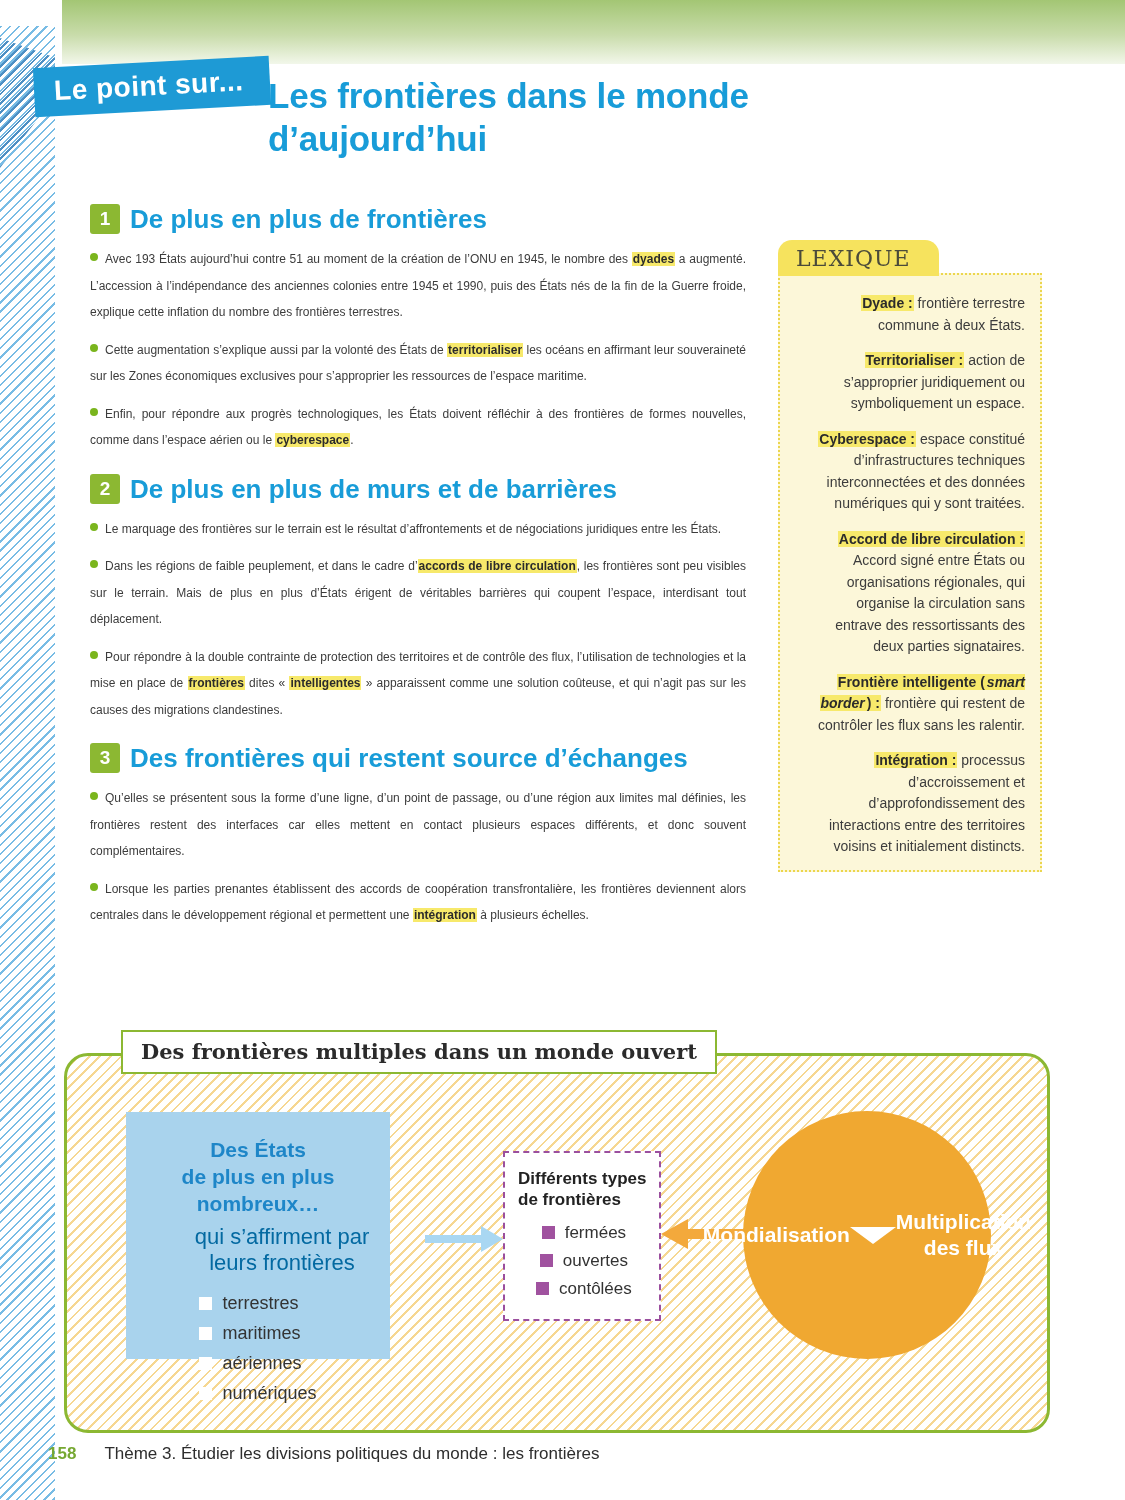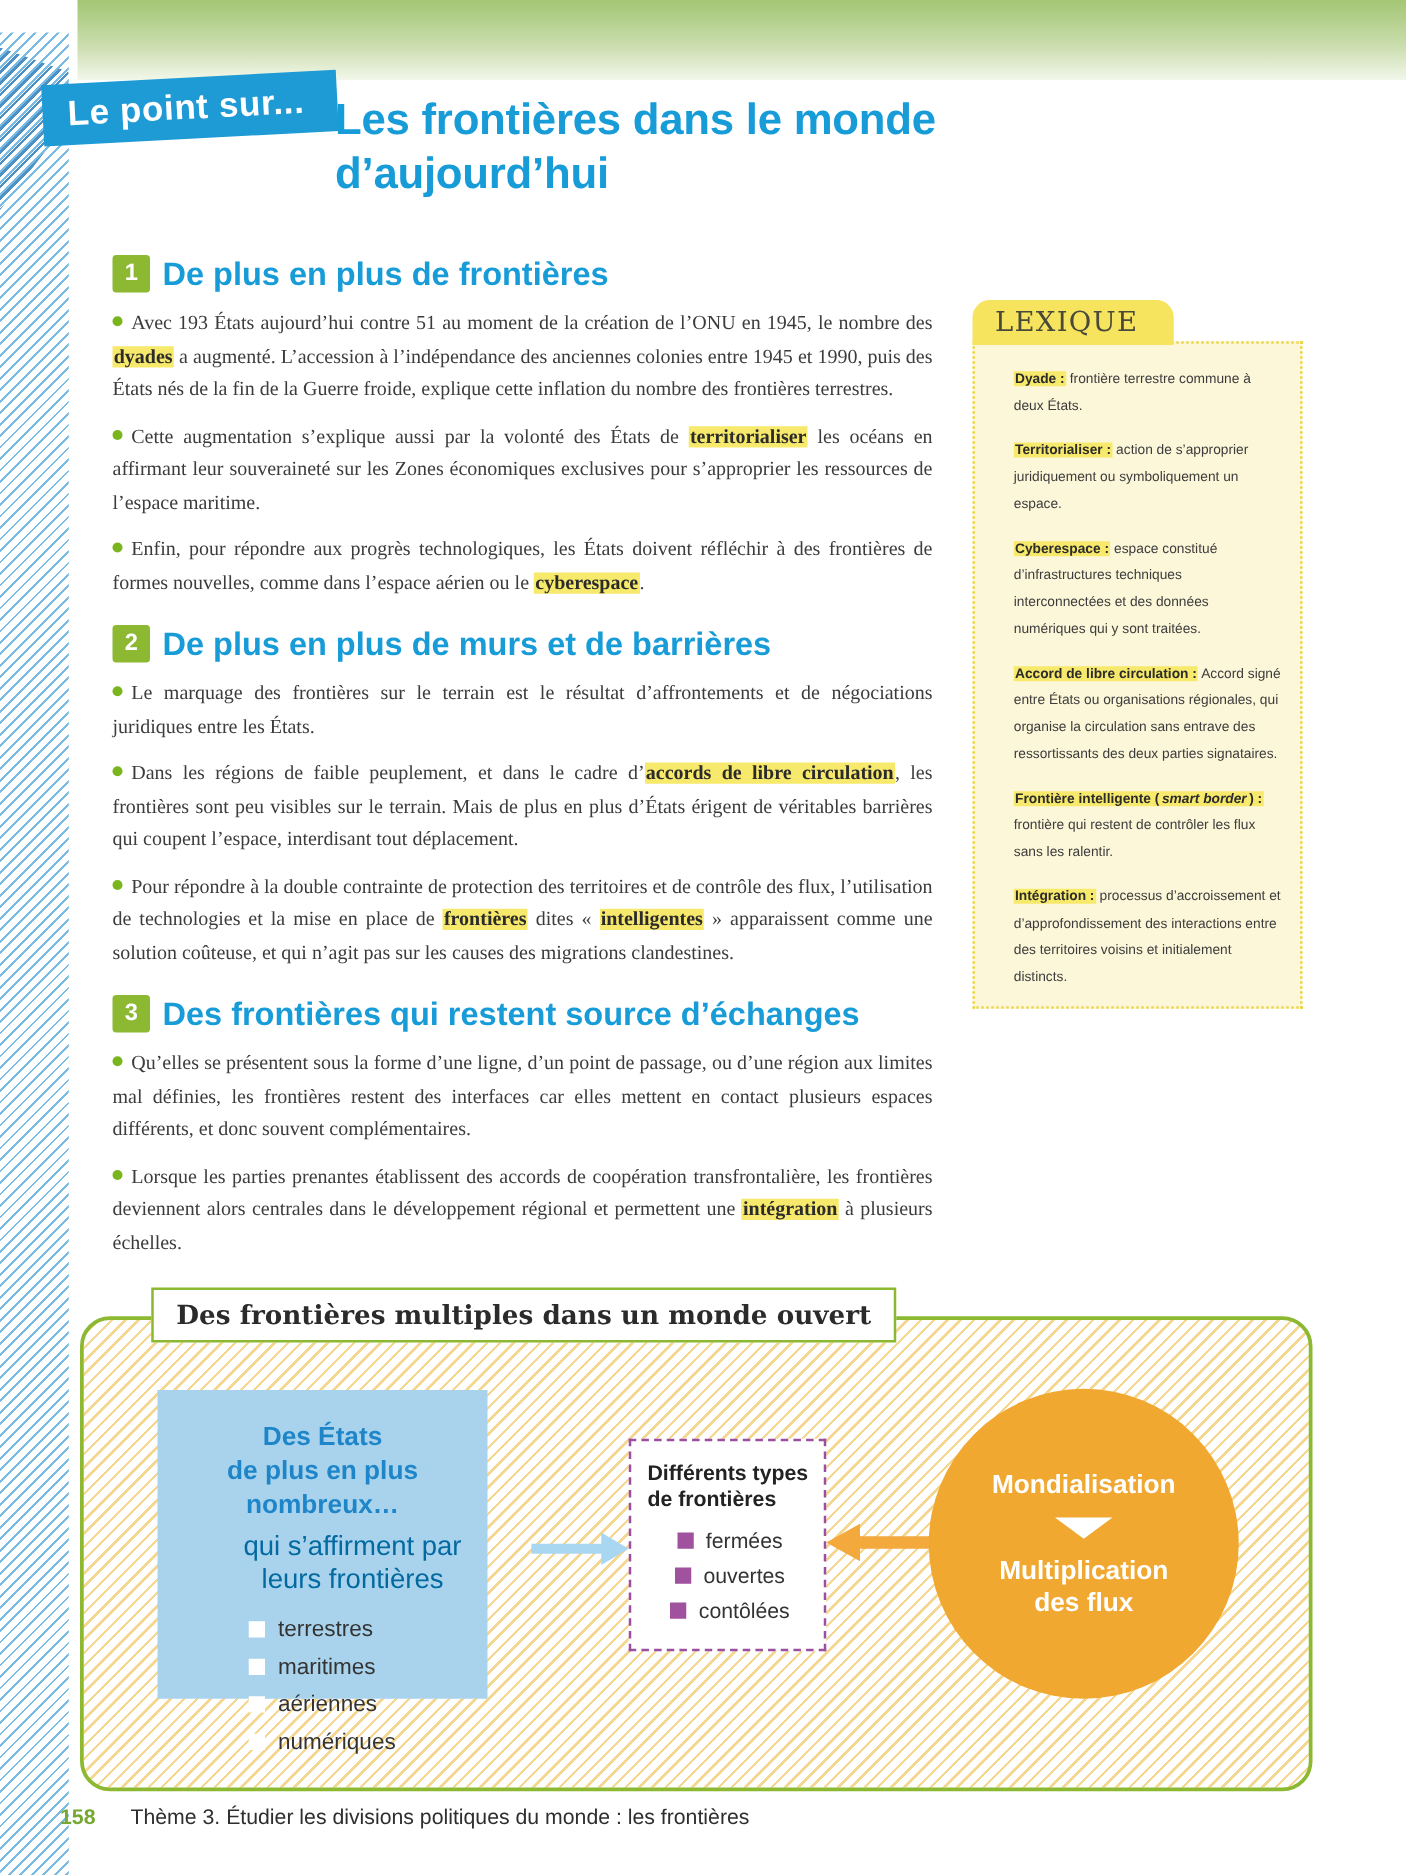--- a/index.html
+++ b/index.html
@@ -27,36 +27,36 @@
     font-weight:bold;line-height:43px;letter-spacing:-.2px;}
 
   
   .column{position:absolute;left:90px;top:204px;width:656px;}
   .section{margin-bottom:20px;}
   .sec-head{display:flex;align-items:center;margin-bottom:12px;}
   .sec-num{width:30px;height:30px;background:#8cb832;color:#fff;font-weight:bold;
     font-size:19px;display:flex;align-items:center;justify-content:center;border-radius:3px;
     flex:0 0 auto;}
   .sec-title{color:#189cd8;font-size:26px;font-weight:bold;margin-left:10px;line-height:30px;}
-  .para{font-size:16px;line-height:26.5px;color:#3c3c3c;text-align:justify;margin:0 0 11px 0;font-family:Liberation Serif, serif;}
+  .para{font-size:12px;line-height:26.5px;color:#3c3c3c;text-align:justify;margin:0 0 11px 0;}
   .para:last-child{margin-bottom:0;}
   .dot::before{content:"";display:inline-block;width:8px;height:8px;border-radius:50%;
     background:#7ab51d;margin-right:7px;vertical-align:2px;}
   .hl{background:#f7e96b;padding:0 1px;}
   .b{font-weight:bold;color:#2b2b2b;}
   .i{font-style:italic;}
 
   
   .lexique{position:absolute;left:778px;top:240px;width:264px;}
   .lex-tab{display:inline-block;background:#f6e35e;border-radius:14px 14px 0 0;
     font-family:"DejaVu Serif",serif;font-size:22px;color:#4a4a3a;letter-spacing:1px;
     padding:6px 28px 5px 18px;position:relative;z-index:1;}
   .lex-body{border:2px dotted #ecd64e;background:#fcf7d9;padding:18px 15px 12px 15px;
     margin-top:-3px;}
-  .lex-entry{font-size:11px;line-height:21.5px;color:#3c3c3c;margin:0 0 14px 16px;}
+  .lex-entry{font-size:14px;line-height:21.5px;color:#3c3c3c;margin:0 0 14px 16px;text-align:right;}
   .lex-entry:last-child{margin-bottom:0;}
 
   
   .diagram{position:absolute;left:64px;top:1053px;width:980px;height:374px;
     border:3px solid #8cb832;border-radius:24px;
     background:repeating-linear-gradient(135deg,#f6d792 0 2px,#ffffff 2px 7.5px);}
   .diag-title{position:absolute;left:54px;top:-26px;background:#ffffff;
     border:2px solid #8cb832;padding:7px 18px 8px 18px;
     font-family:"DejaVu Serif",serif;font-weight:bold;font-size:21px;color:#2b2b2b;}
   .states-box{position:absolute;left:59px;top:56px;width:264px;height:247px;
@@ -69,21 +69,21 @@
     margin-right:10px;vertical-align:-1px;}
   .psq::before{content:"";display:inline-block;width:13px;height:13px;background:#a0529f;
     margin-right:10px;vertical-align:-1px;}
   .types-box{position:absolute;left:436px;top:95px;width:158px;height:170px;background:#ffffff;
     border:2px dashed #9b4f9e;box-sizing:border-box;padding:15px 0 0 13px;}
   .types-h{font-size:17px;font-weight:bold;line-height:21px;color:#222;}
   .types-box .sq-list{margin:9px 0 0 18px;}
   .types-box .sq-list li{font-size:17px;line-height:28px;text-align:center;}
   .arrow{position:absolute;}
   .circle{position:absolute;left:676px;top:55px;width:248px;height:248px;border-radius:50%;
-    background:#f0a831;display:flex;flex-direction:column;align-items:center;justify-content:center;}
+    background:#f0a831;display:flex;flex-direction:row;align-items:center;justify-content:center;}
   .circle-label{color:#fff;font-weight:bold;font-size:21px;line-height:26px;text-align:center;}
   .tri-down{width:0;height:0;border-left:23px solid transparent;border-right:23px solid transparent;
     border-top:17px solid #ffffff;margin:13px 0;}
 
   
   .footer{position:absolute;left:48px;top:1444px;font-size:17px;color:#2e2e2e;display:flex;gap:28px;}
   .footer .pn{color:#76a832;font-weight:bold;}
 </style>
 </head>
 <body>

